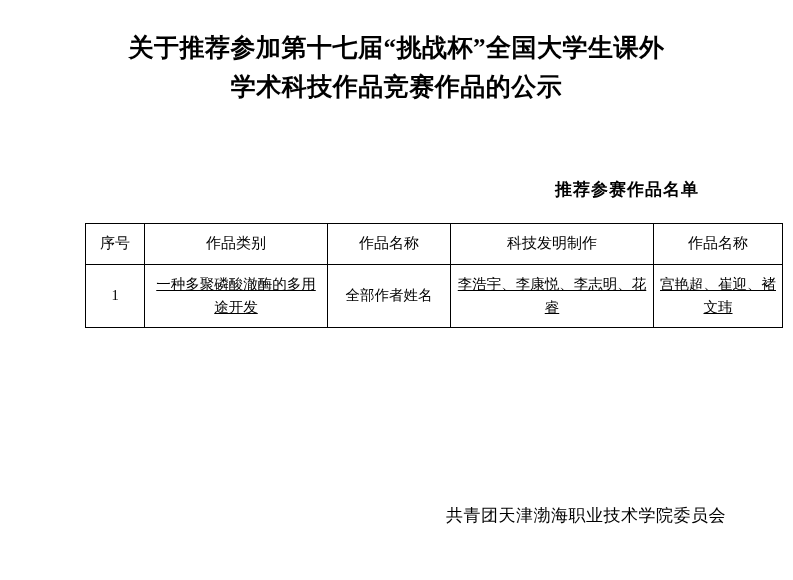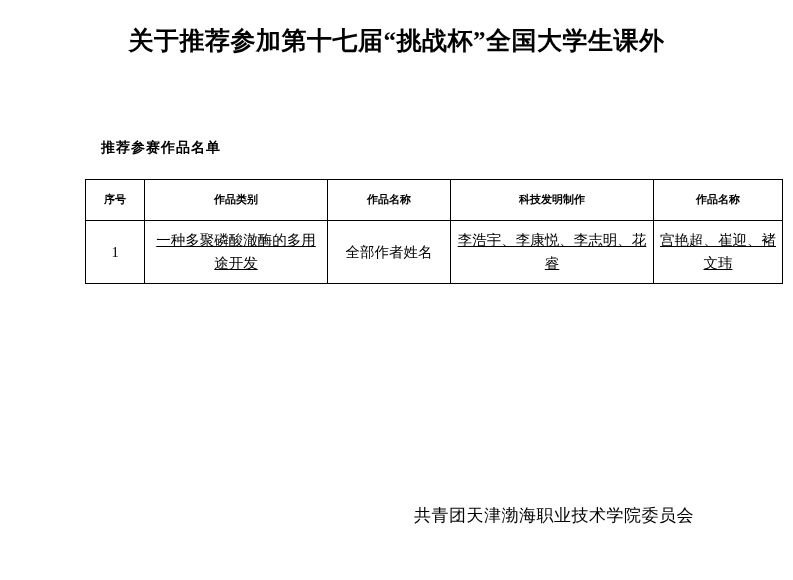--- a/index.html
+++ b/index.html
@@ -16,35 +16,35 @@
   }
   .page {
     position: relative;
     width: 793px;
     height: 580px;
     box-sizing: border-box;
     padding: 0 85px;
   }
   .doc-title {
     margin: 0;
-    padding-top: 22px;
+    padding-top: 29px;
     text-align: center;
     font-size: 25px;
     font-weight: bold;
     line-height: 1.55;
     letter-spacing: 0.5px;
   }
   .doc-title .line {
     display: block;
   }
   .list-heading {
-    margin: 16px;
+    margin: 9px;
     padding-top: 62px;
-    text-align: left;
-    font-size: 14px;
+    text-align: right;
+    font-size: 17px;
     font-weight: bold;
     letter-spacing: 1px;
   }
   .table-wrap {
     margin-top: 22px;
   }
   table.main-table {
     width: 632px;
     margin: 0 auto;
     border-collapse: collapse;
@@ -54,42 +54,42 @@
   table.main-table td {
     border: 1px solid #000000;
     text-align: center;
     vertical-align: middle;
     font-size: 14.5px;
     line-height: 1.55;
     padding: 5px 6px;
     word-break: break-all;
   }
   table.main-table thead th {
-    font-weight: bold;
+    font-weight: normal;
     height: 30px;
-    font-size: 11px;
+    font-size: 15px;
   }
   table.main-table tbody td {
     height: 52px;
     font-weight: normal;
   }
   .col-no { width: 46px; }
   .col-name { width: 170px; }
   .col-type { width: 110px; }
   .col-authors { width: 190px; }
   .col-teacher { width: 116px; }
 
   .cell-left-pad {
     padding-left: 10px;
     padding-right: 10px;
     text-decoration: underline;
   }
   .signature {
     position: absolute;
-    right: 99px;
+    right: 67px;
     bottom: 46px;
     text-align: center;
     font-size: 17px;
     line-height: 2.2;
   }
   .signature .sig-line {
     display: block;
     letter-spacing: 0.5px;
   }
   .signature .sig-date {
@@ -97,20 +97,21 @@
     letter-spacing: 0.5px;
   }
 </style>
 </head>
 <body>
 
 <div class="page">
 
   <h1 class="doc-title">
     <span class="line">关于推荐参加第十七届“挑战杯”全国大学生课外</span>
+    <span class="line">学术科技作品竞赛作品的公示</span>
   </h1>
 
   <h2 class="list-heading">推荐参赛作品名单</h2>
 
   <div class="table-wrap">
     <table class="main-table">
       <thead>
         <tr>
           <th class="col-no">序号</th>
           <th class="col-name">作品类别</th>

